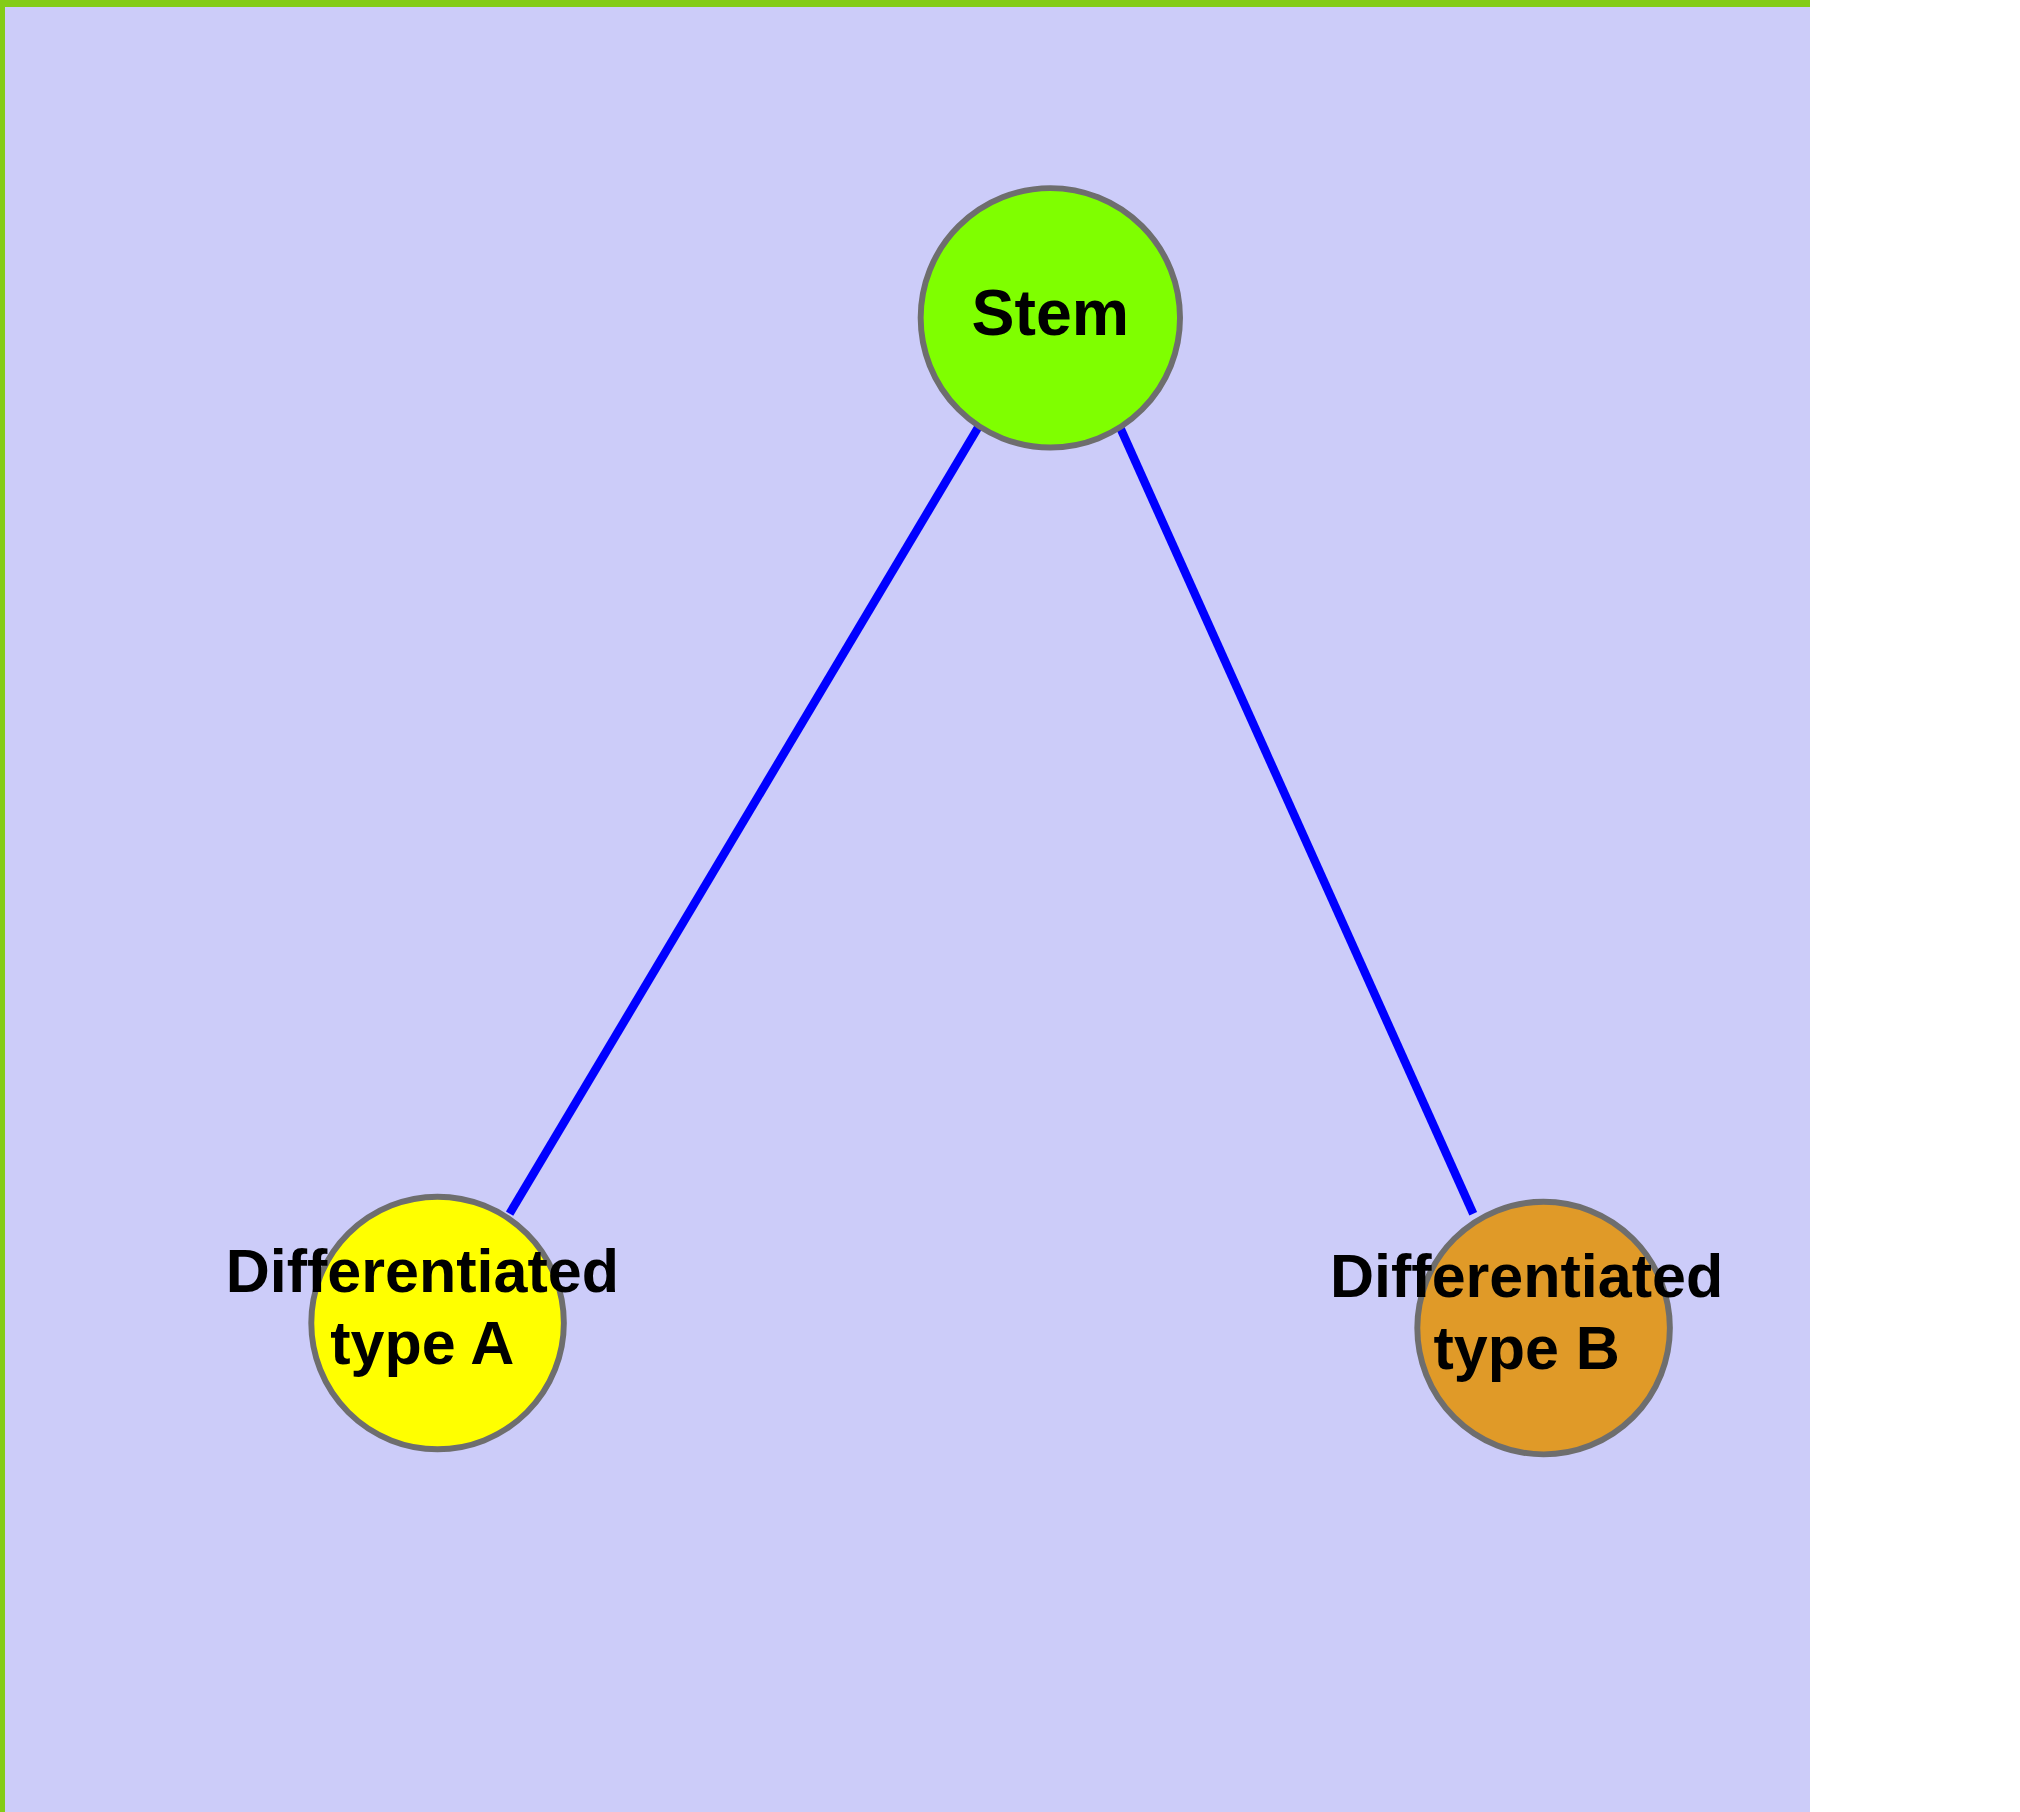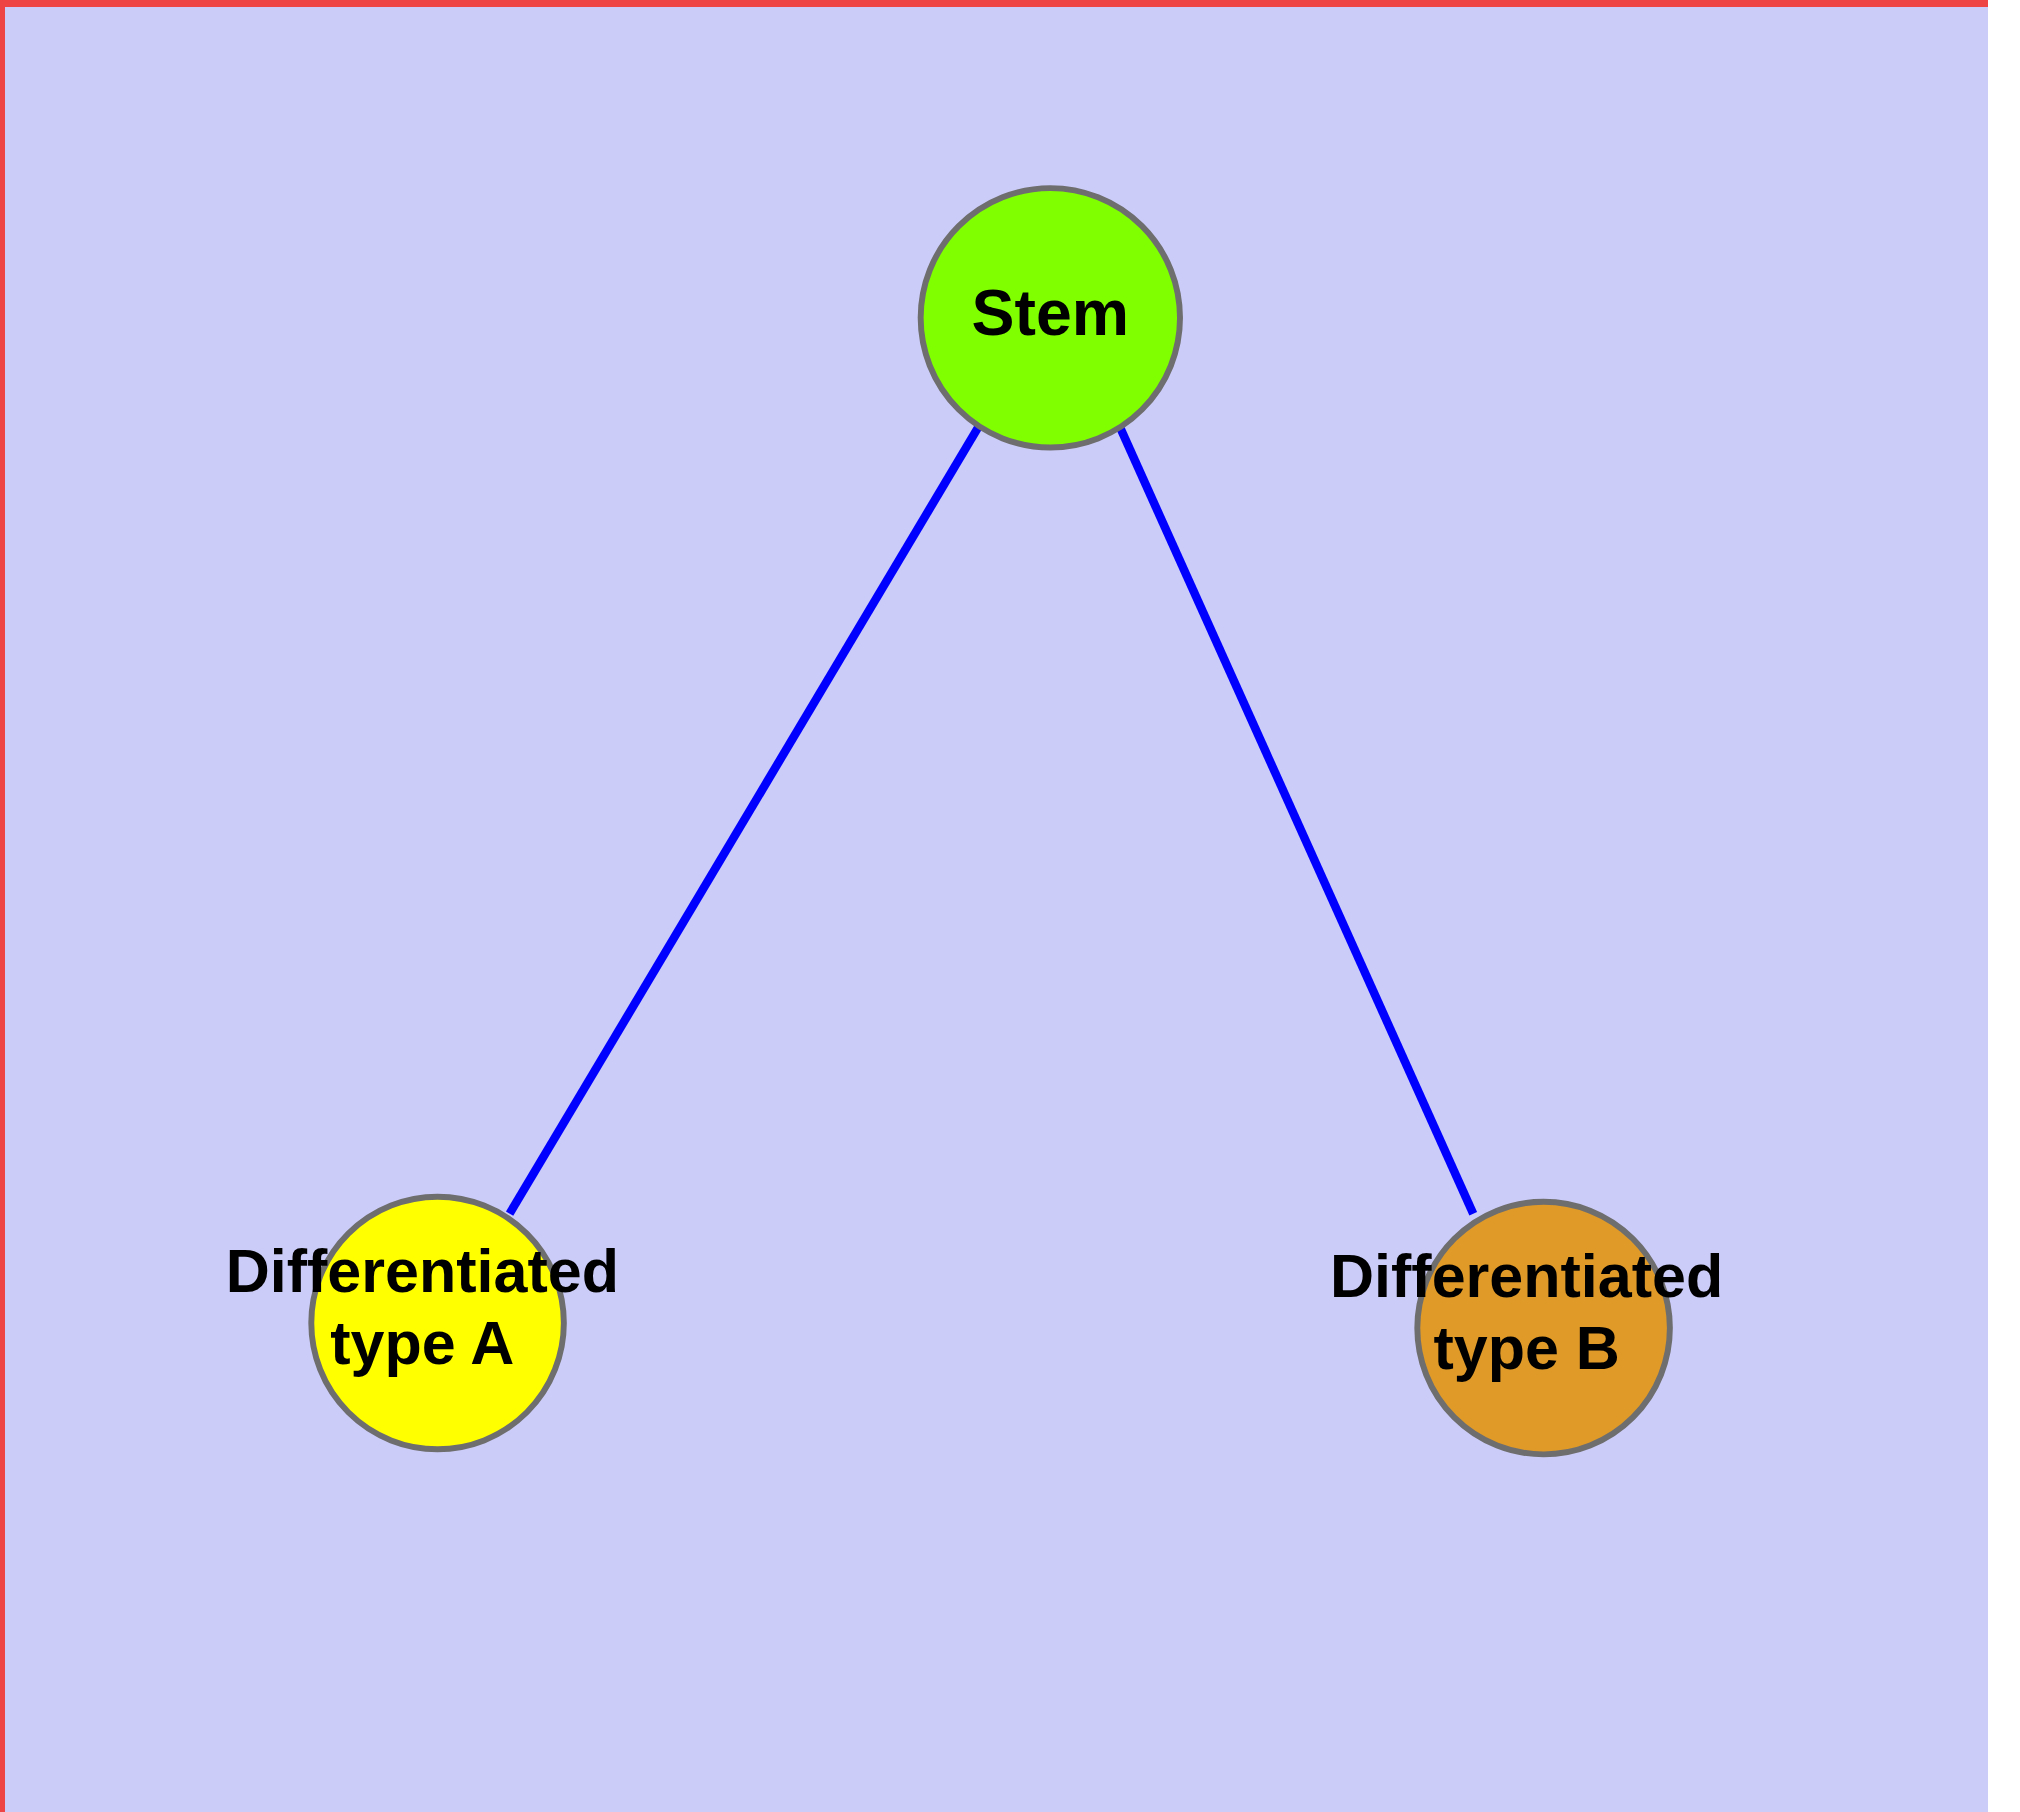--- a/index.html
+++ b/index.html
@@ -2,23 +2,23 @@
 <html style="font-size:13.6px"><head>
 <meta charset="utf-8">
 <style>
   html, body {
     margin: 0;
     padding: 0;
     background: #ffffff;
   }
   #canvas {
     position: relative;
-    width: 1988px;
+    width: 1810px;
     height: 1812px;
-    background: #ef4444;
+    background: #84cc16;
     overflow: hidden;
     font-family: "Liberation Sans", sans-serif;
   }
   #plot-area {
     position: absolute;
     left: 5.1px;
     top: 6.8px;
     width: 2015px;
     height: 1805px;
     background: #ccccf9;

